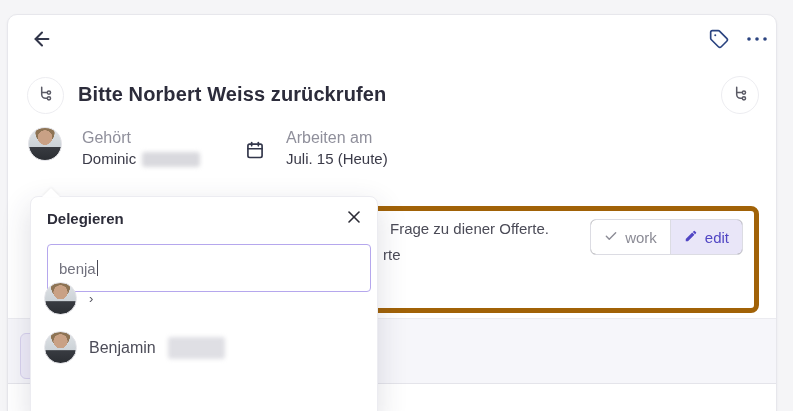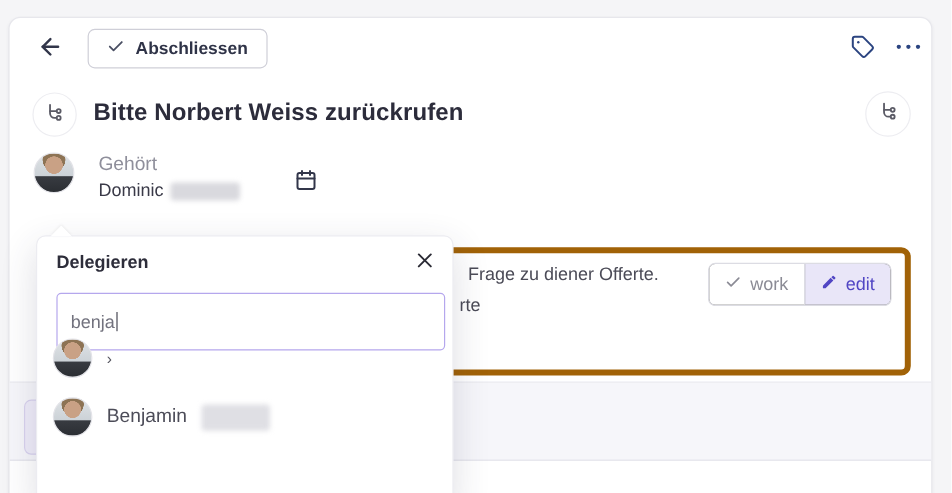--- a/index.html
+++ b/index.html
@@ -108,28 +108,20 @@
 
   <div class="back-btn">
     <span>
       <svg viewBox="0 0 24 24" fill="none" stroke="#32364a" stroke-width="2.2" stroke-linecap="round" stroke-linejoin="round">
           <path d="M19 12H5"></path>
           <path d="M12 19l-7-7 7-7"></path>
         </svg>
     </span>
   </div>
 
-  <div class="complete-btn">
-    <span>
-      <svg viewBox="0 0 24 24" fill="none" stroke="#4a4f63" stroke-width="2.4" stroke-linecap="round" stroke-linejoin="round">
-          <path d="M4 12.5l5 5L20 6.5"></path>
-        </svg>
-    </span>
-    <span>Abschliessen</span>
-  </div>
 
   <div class="tag-btn">
     <span>
       <svg viewBox="0 0 24 24" fill="none" stroke="#2b4480" stroke-width="2" stroke-linecap="round" stroke-linejoin="round">
           <path d="M12.586 2.586A2 2 0 0 0 11.172 2H4a2 2 0 0 0-2 2v7.172a2 2 0 0 0 .586 1.414l8.704 8.704a2.426 2.426 0 0 0 3.42 0l6.58-6.58a2.426 2.426 0 0 0 0-3.42z"></path>
           <circle cx="7.5" cy="7.5" r="1.2" fill="#2b4480" stroke="none"></circle>
         </svg>
     </span>
   </div>
 
@@ -179,20 +171,24 @@
 
   <div class="cal-icon">
     <svg viewBox="0 0 24 24" fill="none" stroke="#32364a" stroke-width="2" stroke-linecap="round">
         <rect x="3.5" y="5" width="17" height="16" rx="2"></rect>
         <path d="M8 3v4"></path>
         <path d="M16 3v4"></path>
         <path d="M3.5 10.5h17"></path>
       </svg>
   </div>
 
+  <div class="meta-block date-block">
+    <span class="meta-label">Arbeiten am</span>
+    <span class="meta-value">Juli. 15 (Heute)</span>
+  </div>
 
   <div class="msg-panel">
     <span class="msg-line1">Frage zu diener Offerte.</span>
     <span class="msg-line2">rte</span>
     <div class="seg-group">
       <div class="seg seg-work">
         <span>
           <svg viewBox="0 0 24 24" fill="none" stroke="#8b8b95" stroke-width="2.4" stroke-linecap="round" stroke-linejoin="round">
               <path d="M4 12.5l5 5L20 6.5"></path>
             </svg>

